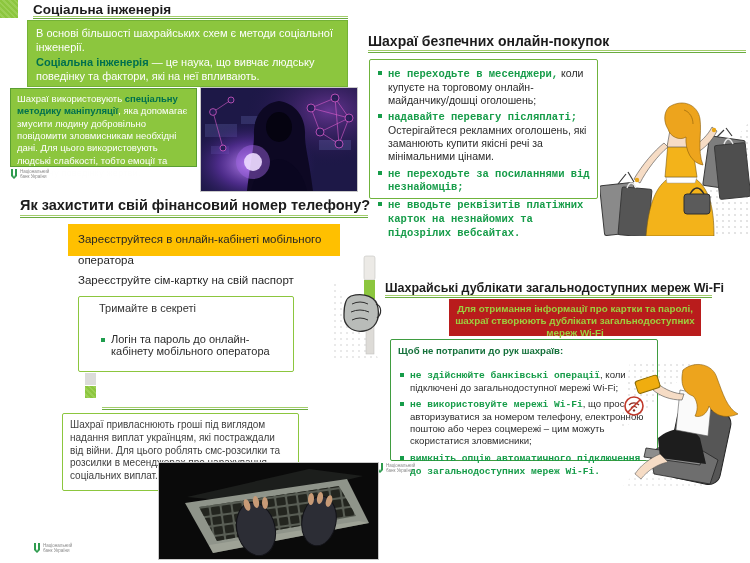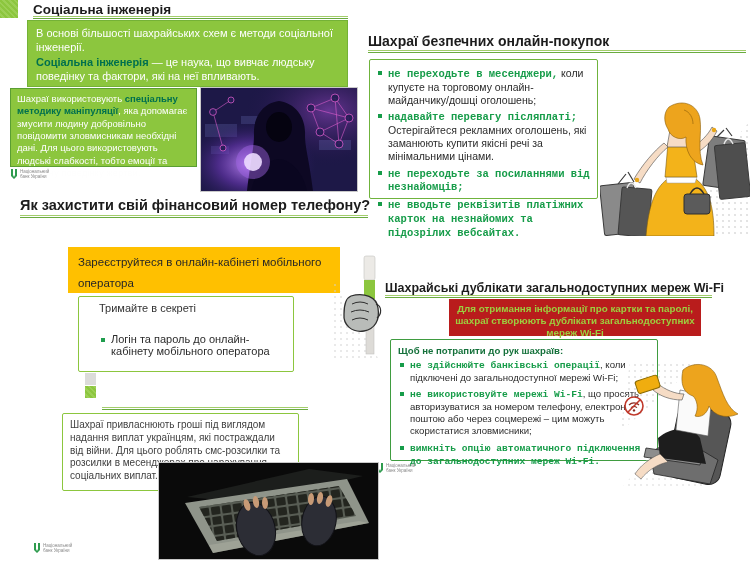--- a/index.html
+++ b/index.html
@@ -35,21 +35,21 @@
   
   .yellow-box { background:#ffc000; color:#262626; font-size:11.5px; line-height:1.8; padding:5px 10px; }
   .secret-box { width:216px; padding:5px 20px; font-size:11px; color:#333; border-color:#8cc63e; }
   .secret-box .bullets .sq { background:#1f9d4d; margin-top:5px; }
   
   .pay-box { width:237px; padding:5px 7px; font-size:10px; line-height:1.28; color:#3f3f3f; border:1px solid #8cc63e; }
   
   .teal-box { background:#b91c1c; color:#9dcf3f; font-weight:bold; font-size:9.8px;
               line-height:1.2; text-align:center; padding:4px 6px; }
   .wifi-box { width:268px; padding:5px 7px 6px 7px; font-size:9.6px; line-height:1.26; border-color:#3f9c40; }
-  .wifi-box .box-head { font-weight:bold; color:#15713b; margin-bottom:2px; }
+  .wifi-box .box-head { font-weight:bold; color:#15713b; margin-bottom:12px; }
 
   
   .nbu { display:flex; align-items:center; gap:2px; }
   .nbu-text { font-size:4.5px; line-height:1.15; color:#8b8b8b; }
 
   .img-frame { border:1px solid #c9c9c9; }
 </style>
 </head>
 <body>
 
@@ -189,21 +189,21 @@
       <path d="M84,24 C90,26 93,32 93,38" fill="none" stroke="#8a5d08" stroke-width="0.6"></path>
 
       <rect x="84" y="108" width="26" height="20" rx="3" fill="#5b5b5b" stroke="#2e2e2e"></rect>
       <path d="M90,108 q7,-12 14,0" fill="none" stroke="#2e2e2e" stroke-width="1.4"></path>
     </svg>
   </div>
 
   <div class="abs slide-title" style="left:20px;top:197px;font-size:14.5px;">Як захистити свій фінансовий номер телефону?</div>
   <div class="abs rule" style="left:20px;top:215px;width:348px;"></div>
 
-  <div class="abs yellow-box" style="left:68px;top:247px;width:272px;height:46px;">
+  <div class="abs yellow-box" style="left:68px;top:224px;width:272px;height:32px;">
     <div>Зареєструйтеся в онлайн-кабінеті мобільного оператора</div>
     <div>Зареєструйте сім-картку на свій паспорт</div>
   </div>
 
   <div class="abs outline-box secret-box" style="left:78px;top:296px;height:76px;">
     <div>Тримайте в секреті</div>
     <ul class="bullets" style="margin-top:19px;">
       <li>
           <span class="sq"></span>
         <span class="rest">Логін та пароль до онлайн-кабінету мобільного оператора</span>

